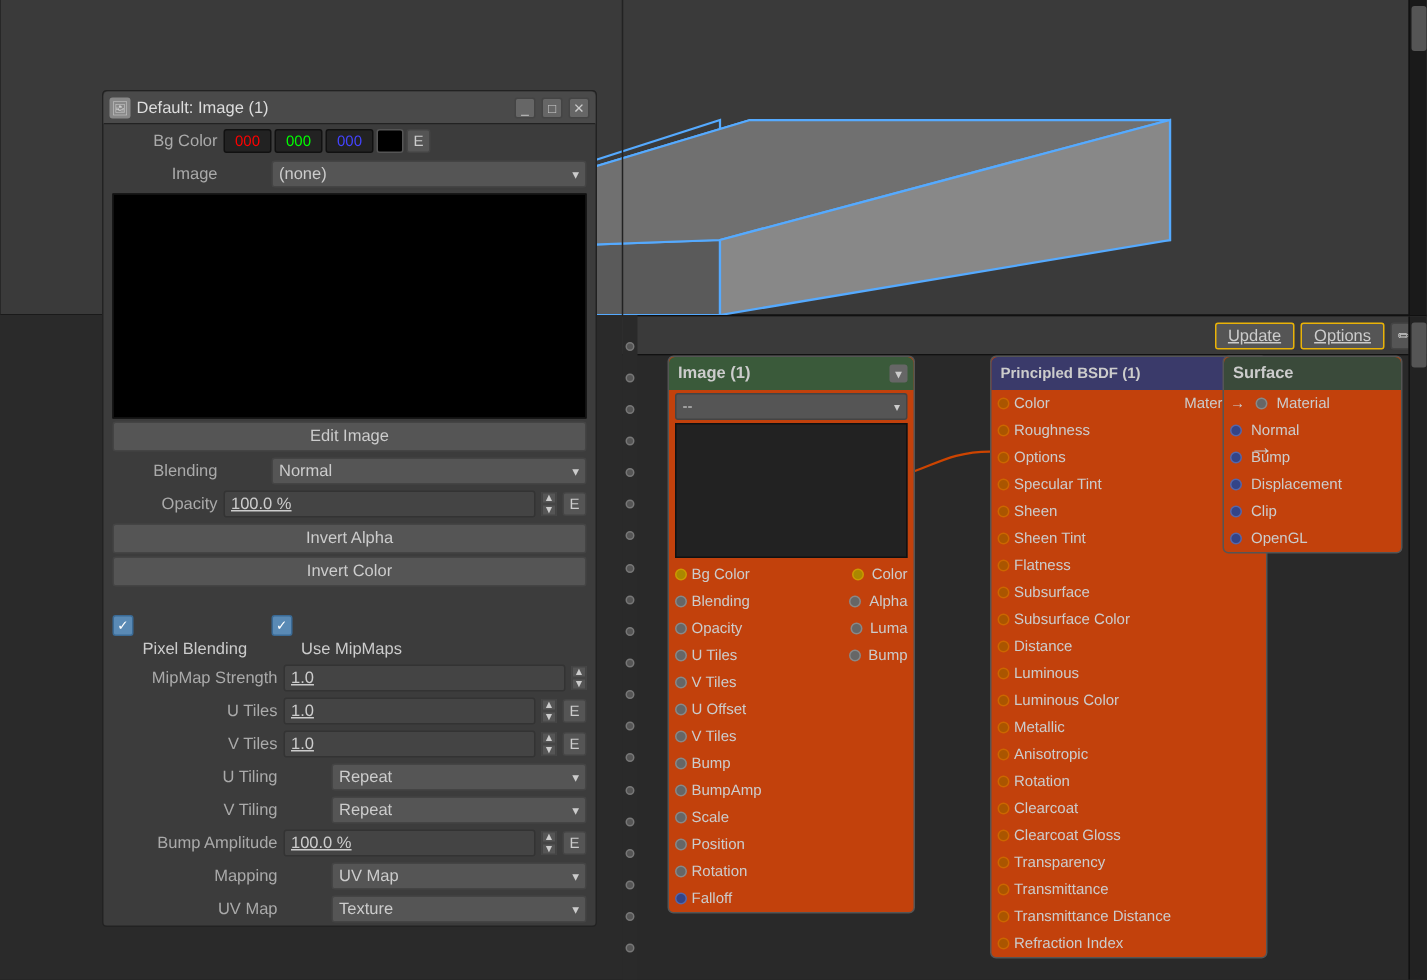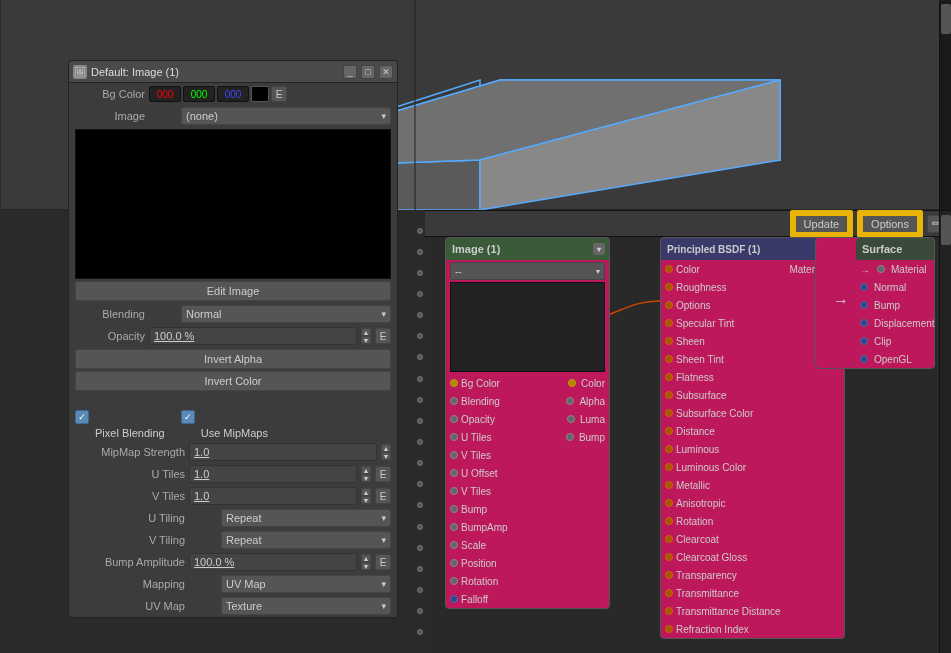--- a/index.html
+++ b/index.html
@@ -50,26 +50,27 @@
       display: flex;
       align-items: center;
       justify-content: flex-end;
       padding: 0 6px;
       gap: 4px;
       border-bottom: 1px solid #111;
     }
 
     .header-btn {
       background: #555;
-      border: 6px solid #eab308;
+      border: 1px solid #eab308;
       color: #ccc;
       padding: 2px 8px;
       font-size: 11px;
       cursor: pointer;
       border-radius: 2px;
+      text-decoration: underline;
     }
 
     .pencil-icon {
       width: 18px; height: 18px;
       background: #555;
       border: 1px solid #444;
       border-radius: 2px;
       display: flex; align-items: center; justify-content: center;
       cursor: pointer;
       font-size: 10px;
@@ -278,21 +279,21 @@
 
     .checkbox-label {
       color: #ccc;
       font-size: 11px;
       margin-top: 32px;
     }
 
     
     .node-panel {
       position: absolute;
-      background: #be185d;
+      background: #c2410c;
       border: 1px solid #555;
       border-radius: 4px;
       min-width: 120px;
     }
 
     .node-header {
       height: 22px;
       border-radius: 4px 4px 0 0;
       display: flex;
       align-items: center;
@@ -603,21 +604,21 @@
     <div class="node-socket-row">
       <div class="socket socket-orange"></div>
       <span>Transmittance Distance</span>
     </div>
     <div class="node-socket-row">
       <div class="socket socket-orange"></div>
       <span>Refraction Index</span>
     </div>
   </div>
 
-  <div class="node-panel" style="top:26px;right:16px;width:110px;padding-left:40px;">
+  <div class="node-panel" style="top:26px;right:16px;width:110px;">
     <div class="node-header node-header-surface">
       <span>Surface</span>
     </div>
     <div class="node-socket-row">
 
       <span style="margin-right:4px;font-size:10px;">→</span>
       <div class="socket socket-gray"></div>
       <span style="margin-left:3px;">Material</span>
     </div>
     <div class="node-socket-row">

